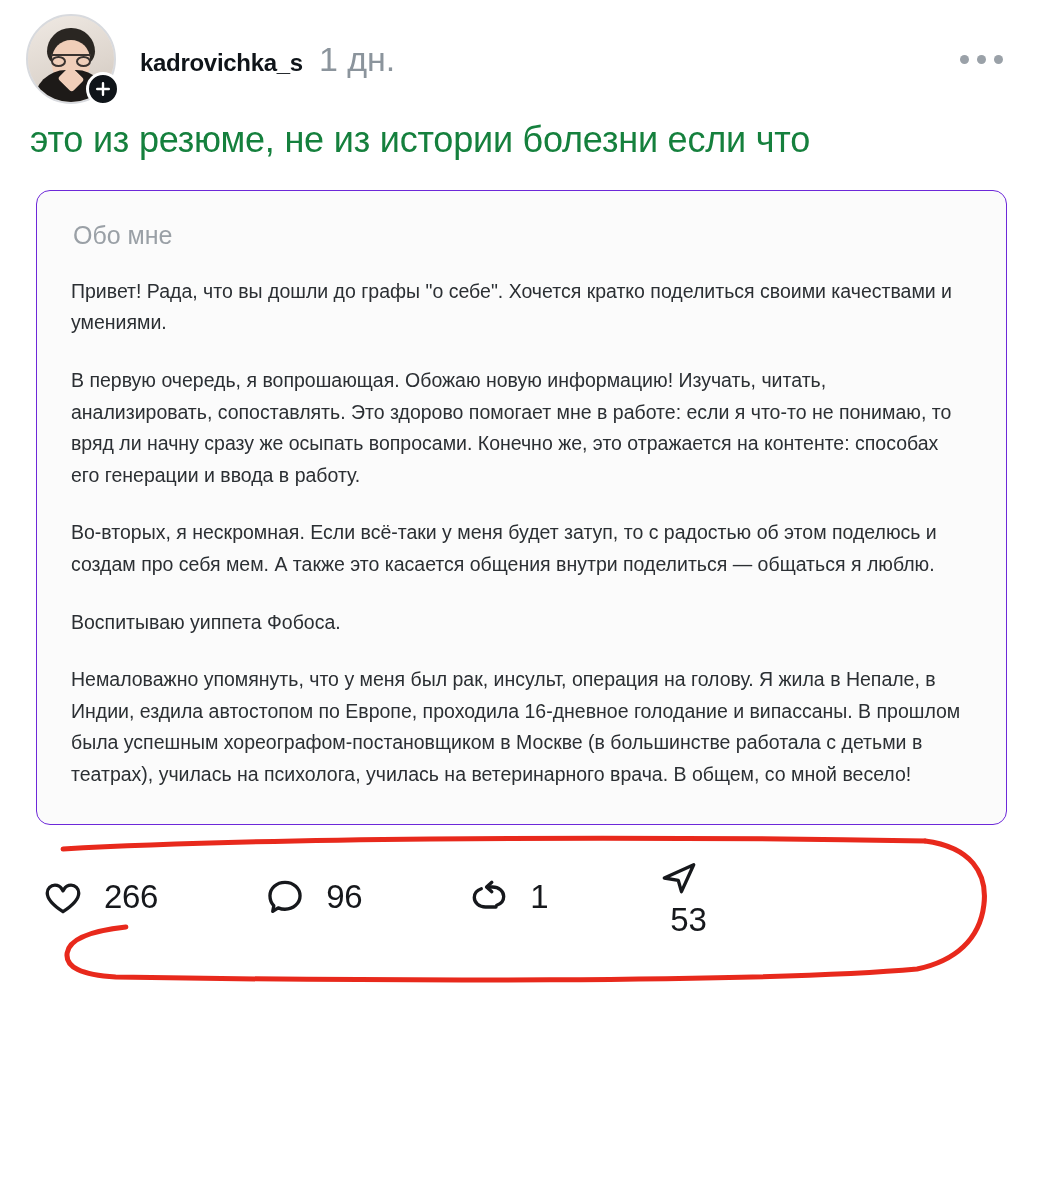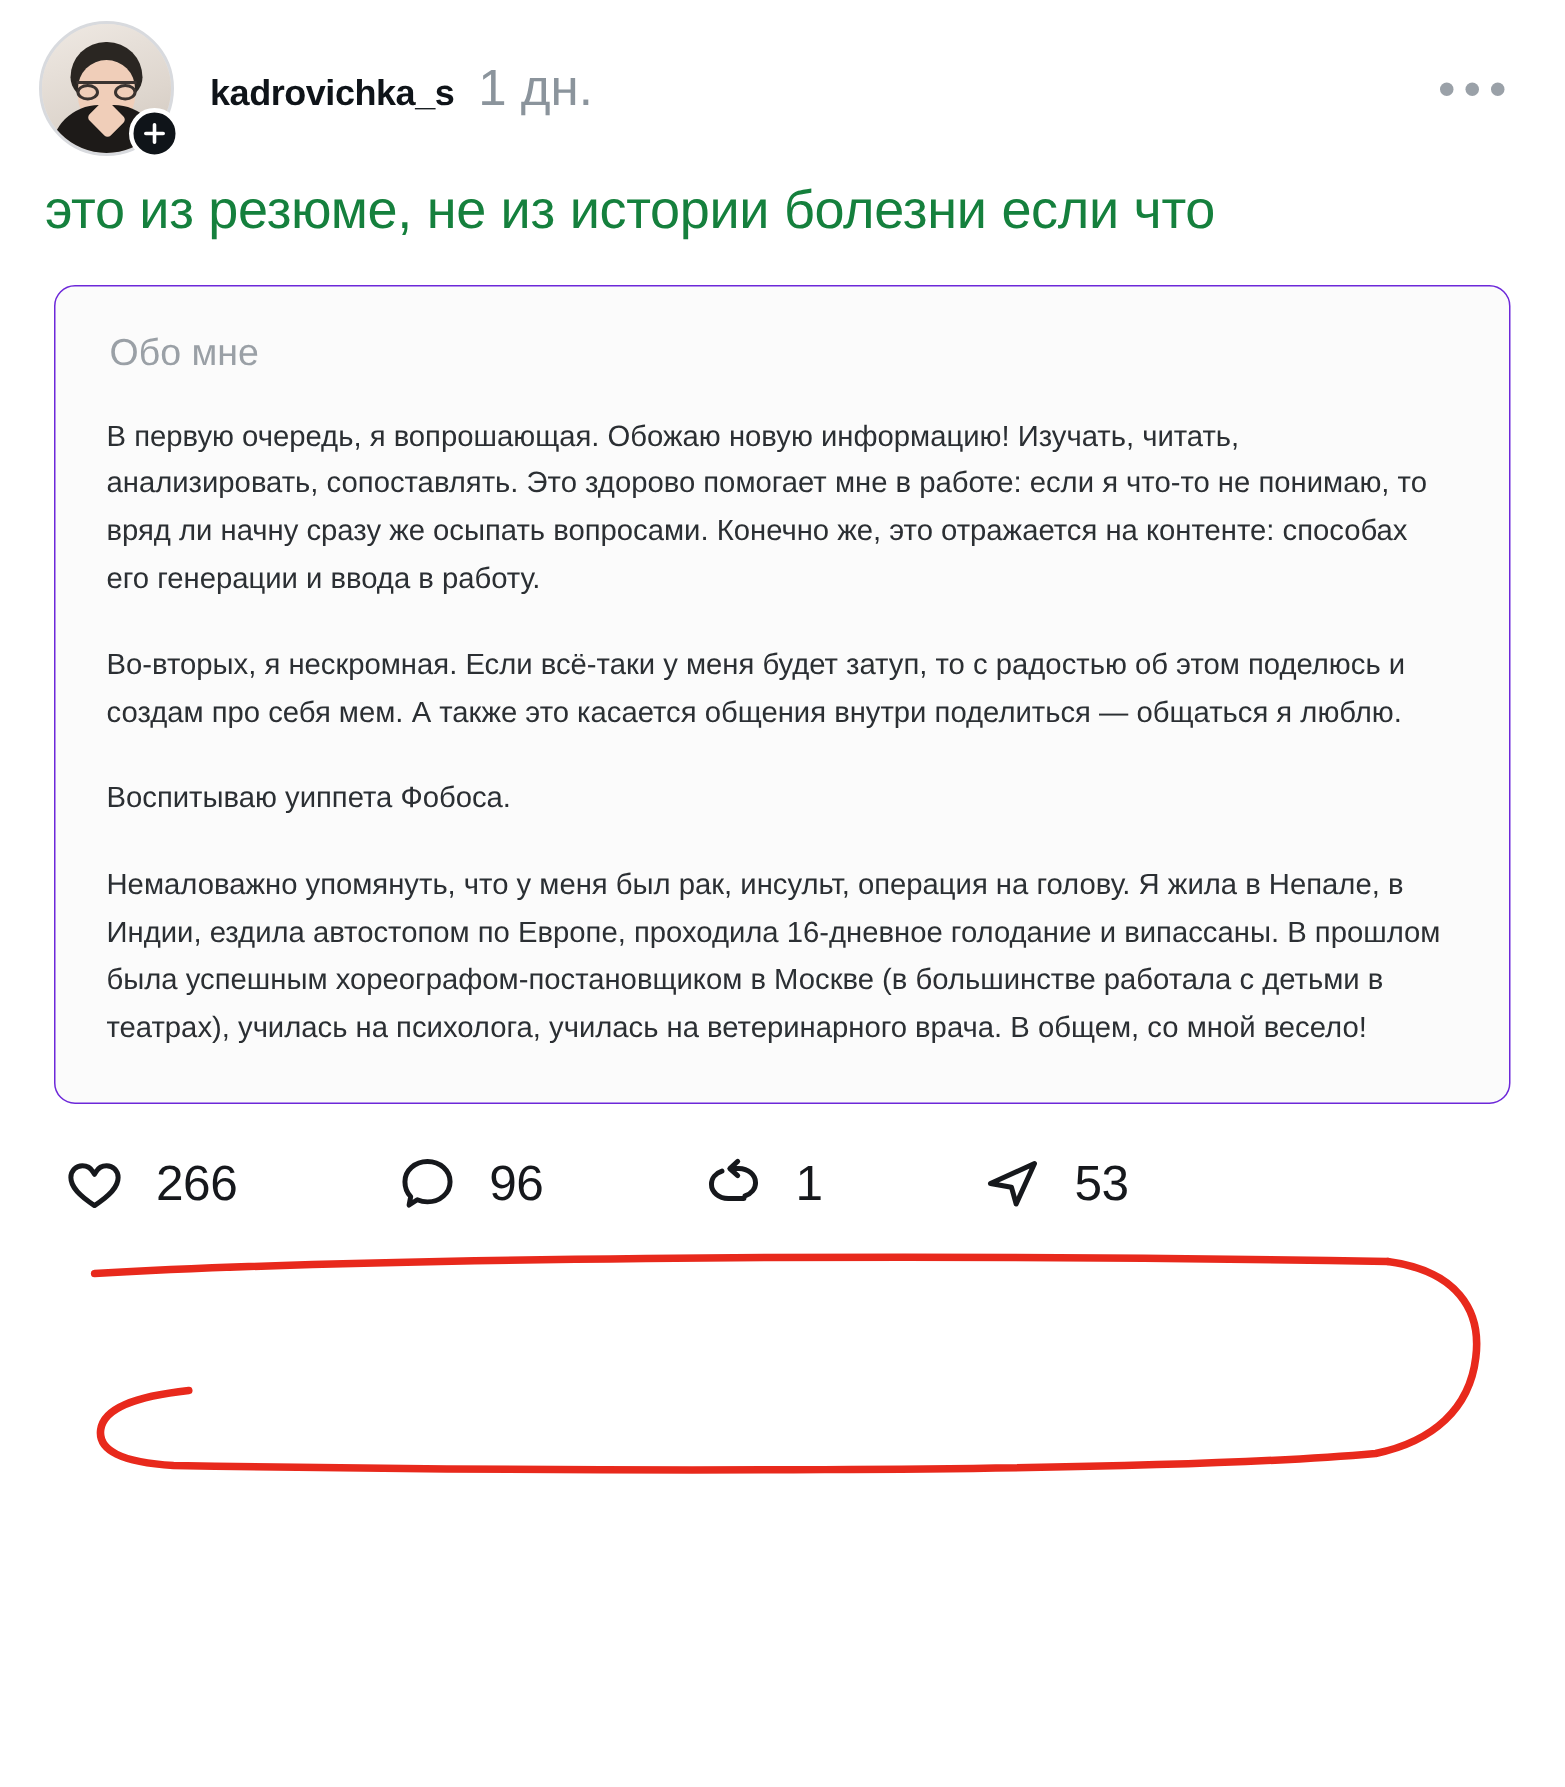--- a/index.html
+++ b/index.html
@@ -220,21 +220,21 @@
     align-items: center;
     padding: 30px 40px 0 40px;
     gap: 12px;
   }
   .action {
     display: flex;
     align-items: center;
     margin-right: 92px;
     color: #16181c;
   }
-  .action:last-child { margin-right: 0; }
+  .action:last-child { margin-right: 0; flex-direction: column; }
   .action .glyph {
     width: 46px;
     height: 46px;
     display: flex;
     align-items: center;
     justify-content: center;
   }
   .action .count {
     font-size: 33px;
     margin-left: 18px;
@@ -273,20 +273,21 @@
       <i></i>
       <i></i>
   </div>
 </div>
 
 <div class="post-text">это из резюме, не из истории болезни если что</div>
 
 <div class="card">
   <div class="card-title">Обо мне</div>
   <div id="card-body">
+      <p><span>Привет! Рада, что вы дошли до графы "о себе". Хочется кратко поделиться своими качествами и умениями.</span></p>
       <p><span>В первую очередь, я вопрошающая. Обожаю новую информацию! Изучать, читать, анализировать, сопоставлять. Это здорово помогает мне в работе: если я что-то не понимаю, то вряд ли начну сразу же осыпать вопросами. Конечно же, это отражается на контенте: способах его генерации и ввода в работу.</span></p>
       <p><span>Во-вторых, я нескромная. </span><span class="mk">Если всё-таки у меня будет затуп, то с радостью об этом поделюсь и создам про себя мем.</span><span> А также это касается общения внутри поделиться — общаться я люблю.</span></p>
       <p><span>Воспитываю уиппета Фобоса.</span></p>
       <p><span>Немаловажно упомянуть, что у меня был рак, инсульт, операция на голову. Я жила в Непале, в Индии, ездила автостопом по Европе, проходила 16-дневное голодание и випассаны. В прошлом была успешным хореографом-постановщиком в Москве (в большинстве работала с детьми в театрах), училась на психолога, училась на ветеринарного врача. В общем, со мной весело!</span></p>
     </div>
 
   <div class="scribble">
     <svg viewBox="0 0 930 160" preserveAspectRatio="none">
       <path d="M8,22 C180,12 520,8 860,14" fill="none" stroke="#e8291c" stroke-width="5"></path>
       <path d="M860,14 C905,20 922,46 918,78 C914,112 890,134 852,142 C700,156 300,154 60,150 C26,148 10,140 12,126 C14,112 34,104 70,100" fill="none" stroke="#e8291c" stroke-width="5"></path>

